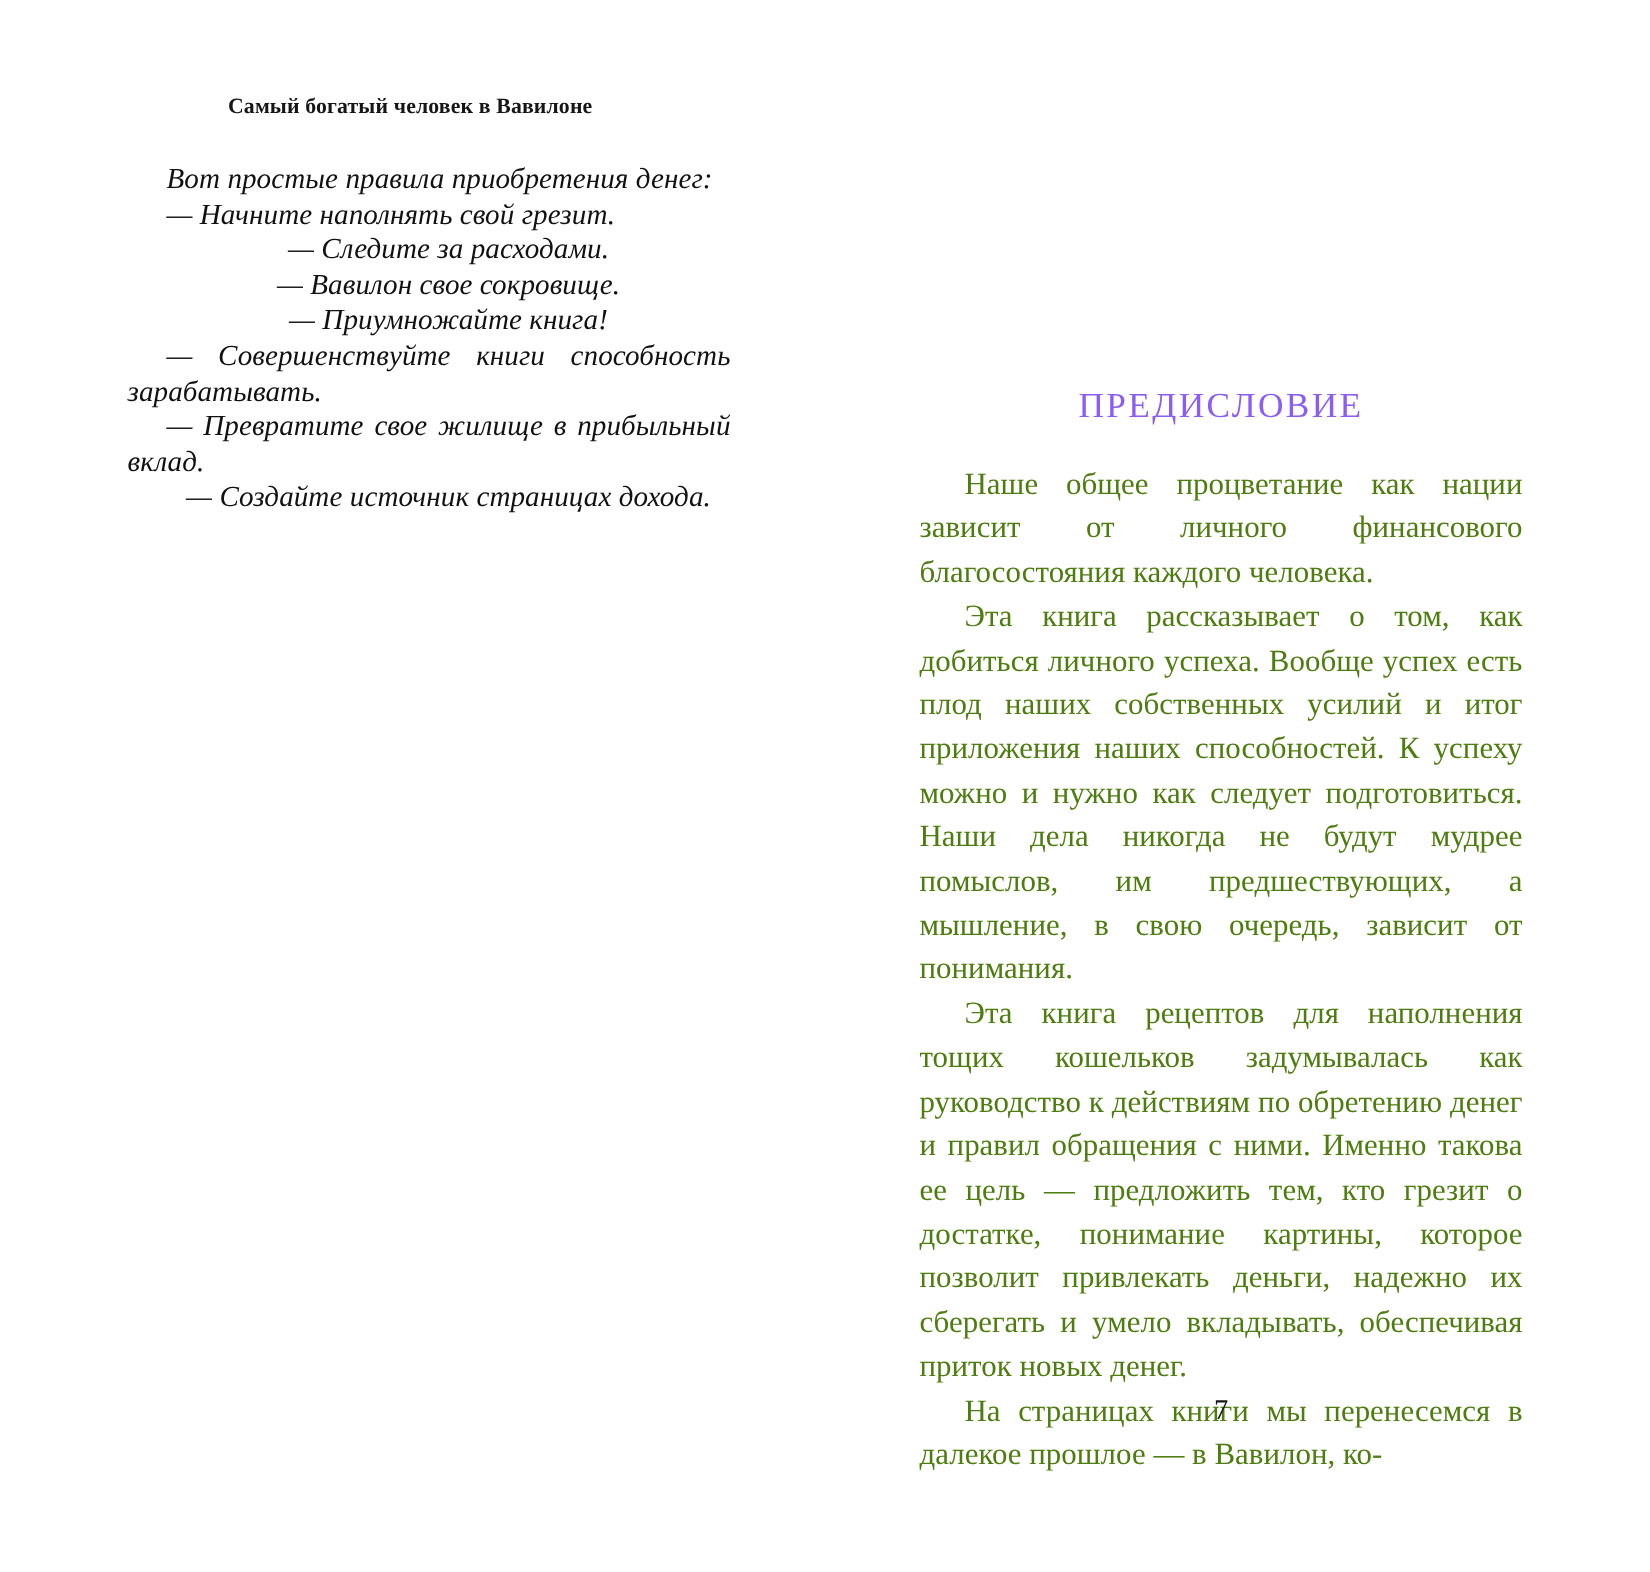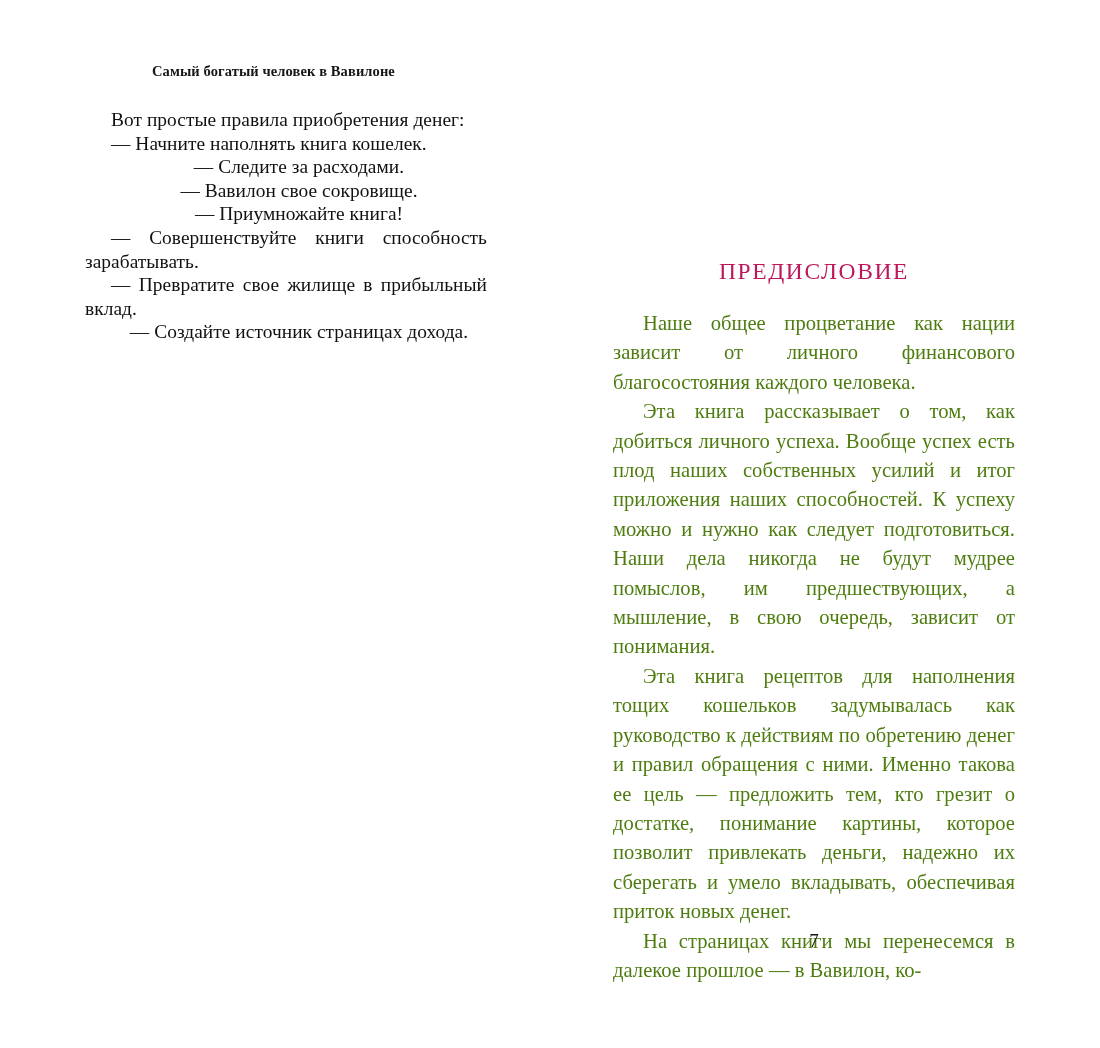--- a/index.html
+++ b/index.html
@@ -40,20 +40,21 @@
   .col-left {
     position: absolute;
     left: 85px;
     top: 108px;
     width: 402px;
   }
 
   .col-left p,
   .col-left .list-item {
     margin: 0;
+    font-style: italic;
     font-size: 19.4px;
     line-height: 23.6px;
     color: #111111;
     text-align: left;
     letter-spacing: 0.05px;
   }
 
   .col-left .lead {
     text-align: justify;
     text-indent: 26px;
@@ -75,21 +76,21 @@
     top: 258px;
     width: 402px;
   }
 
   .chapter-title {
     margin: 0 0 24px 0;
     text-align: center;
     font-size: 23.5px;
     font-weight: 400;
     letter-spacing: 1.6px;
-    color: #be185d;
+    color: #8b5cf6;
     font-family: "Liberation Serif", "DejaVu Serif", serif;
   }
 
   .col-right p {
     margin: 0;
     font-size: 20.6px;
     line-height: 29.4px;
     color: #4d7c0f;
     text-align: justify;
     text-indent: 30px;
@@ -116,21 +117,21 @@
 </head>
 <body>
 
 <div class="page">
 
   <div class="running-header">Самый богатый человек в Вавилоне</div>
 
   <div class="col-left">
     <p class="lead">Вот простые правила приобретения денег:</p>
 
-    <p class="list-item">— Начните наполнять книга кошелек.</p>
+    <p class="list-item">— Начните наполнять свой грезит.</p>
 
     <p class="list-item no-justify">— Следите за расходами.</p>
 
     <p class="list-item no-justify">— Вавилон свое сокровище.</p>
 
     <p class="list-item no-justify">— Приумножайте книга!</p>
 
     <p class="list-item">— Совершенствуйте книги способность зарабатывать.</p>
 
     <p class="list-item">— Превратите свое жилище в прибыльный вклад.</p>

